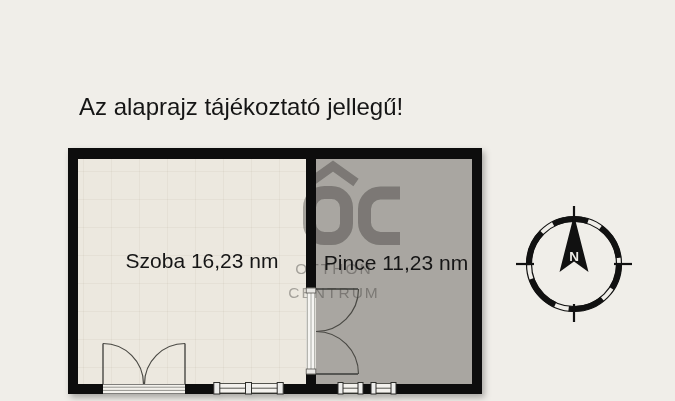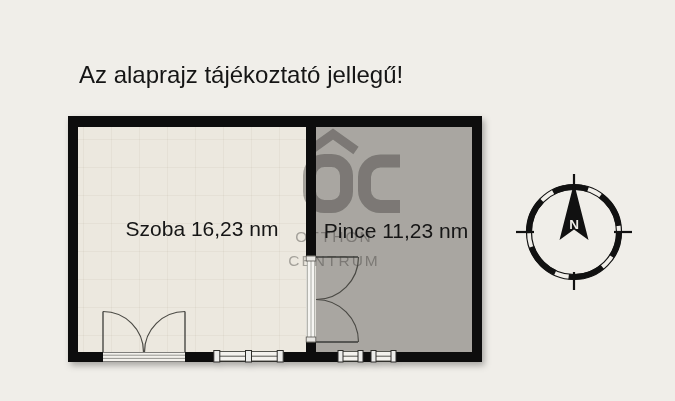--- a/index.html
+++ b/index.html
@@ -2,21 +2,21 @@
 <html style="--background: #f0eee9; --wall: #0c0c0c; --szoba-floor: #ece8df; --pince-floor: #a9a6a1; --opening-fill: #f3f1ec; --watermark: #31302d; --text: #151515;"><head>
 <meta charset="utf-8">
 <style>
   html,body{margin:0;padding:0;}
   body{
     width:675px;height:401px;
     background:var(--background,#f0eee9);
     font-family:"Liberation Sans", sans-serif;
     overflow:hidden;
   }
-  .stage{position:relative;width:675px;height:341px;}
+  .stage{position:relative;width:675px;height:341px;margin-top:32px;}
   .title{
     position:absolute;left:79px;top:61px;
     font-size:24px;line-height:1.2;
     color:var(--text,#151515);
     white-space:nowrap;
     font-family:"Liberation Sans", sans-serif;
   }
   svg text{font-family:"Liberation Sans", sans-serif;}
   .room-label{fill:var(--text,#151515);}
   .wm{opacity:0.38;}

